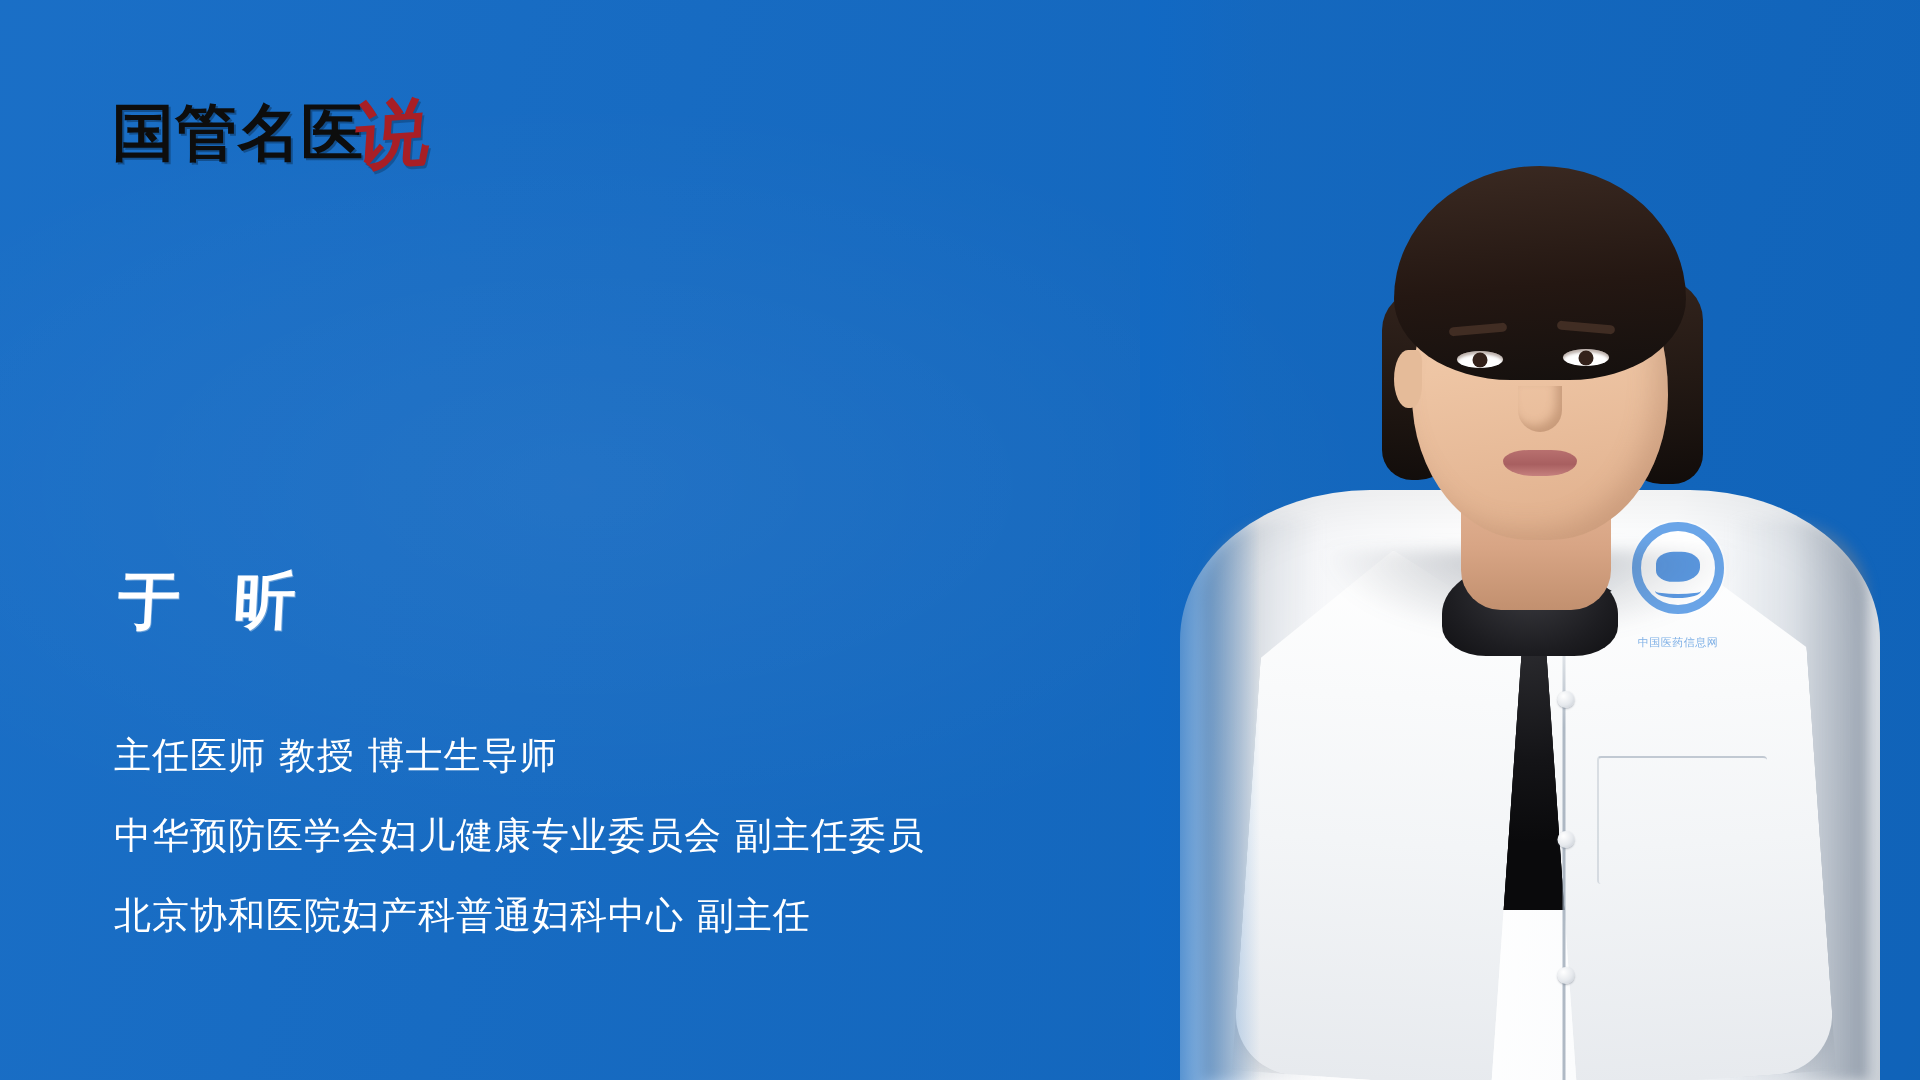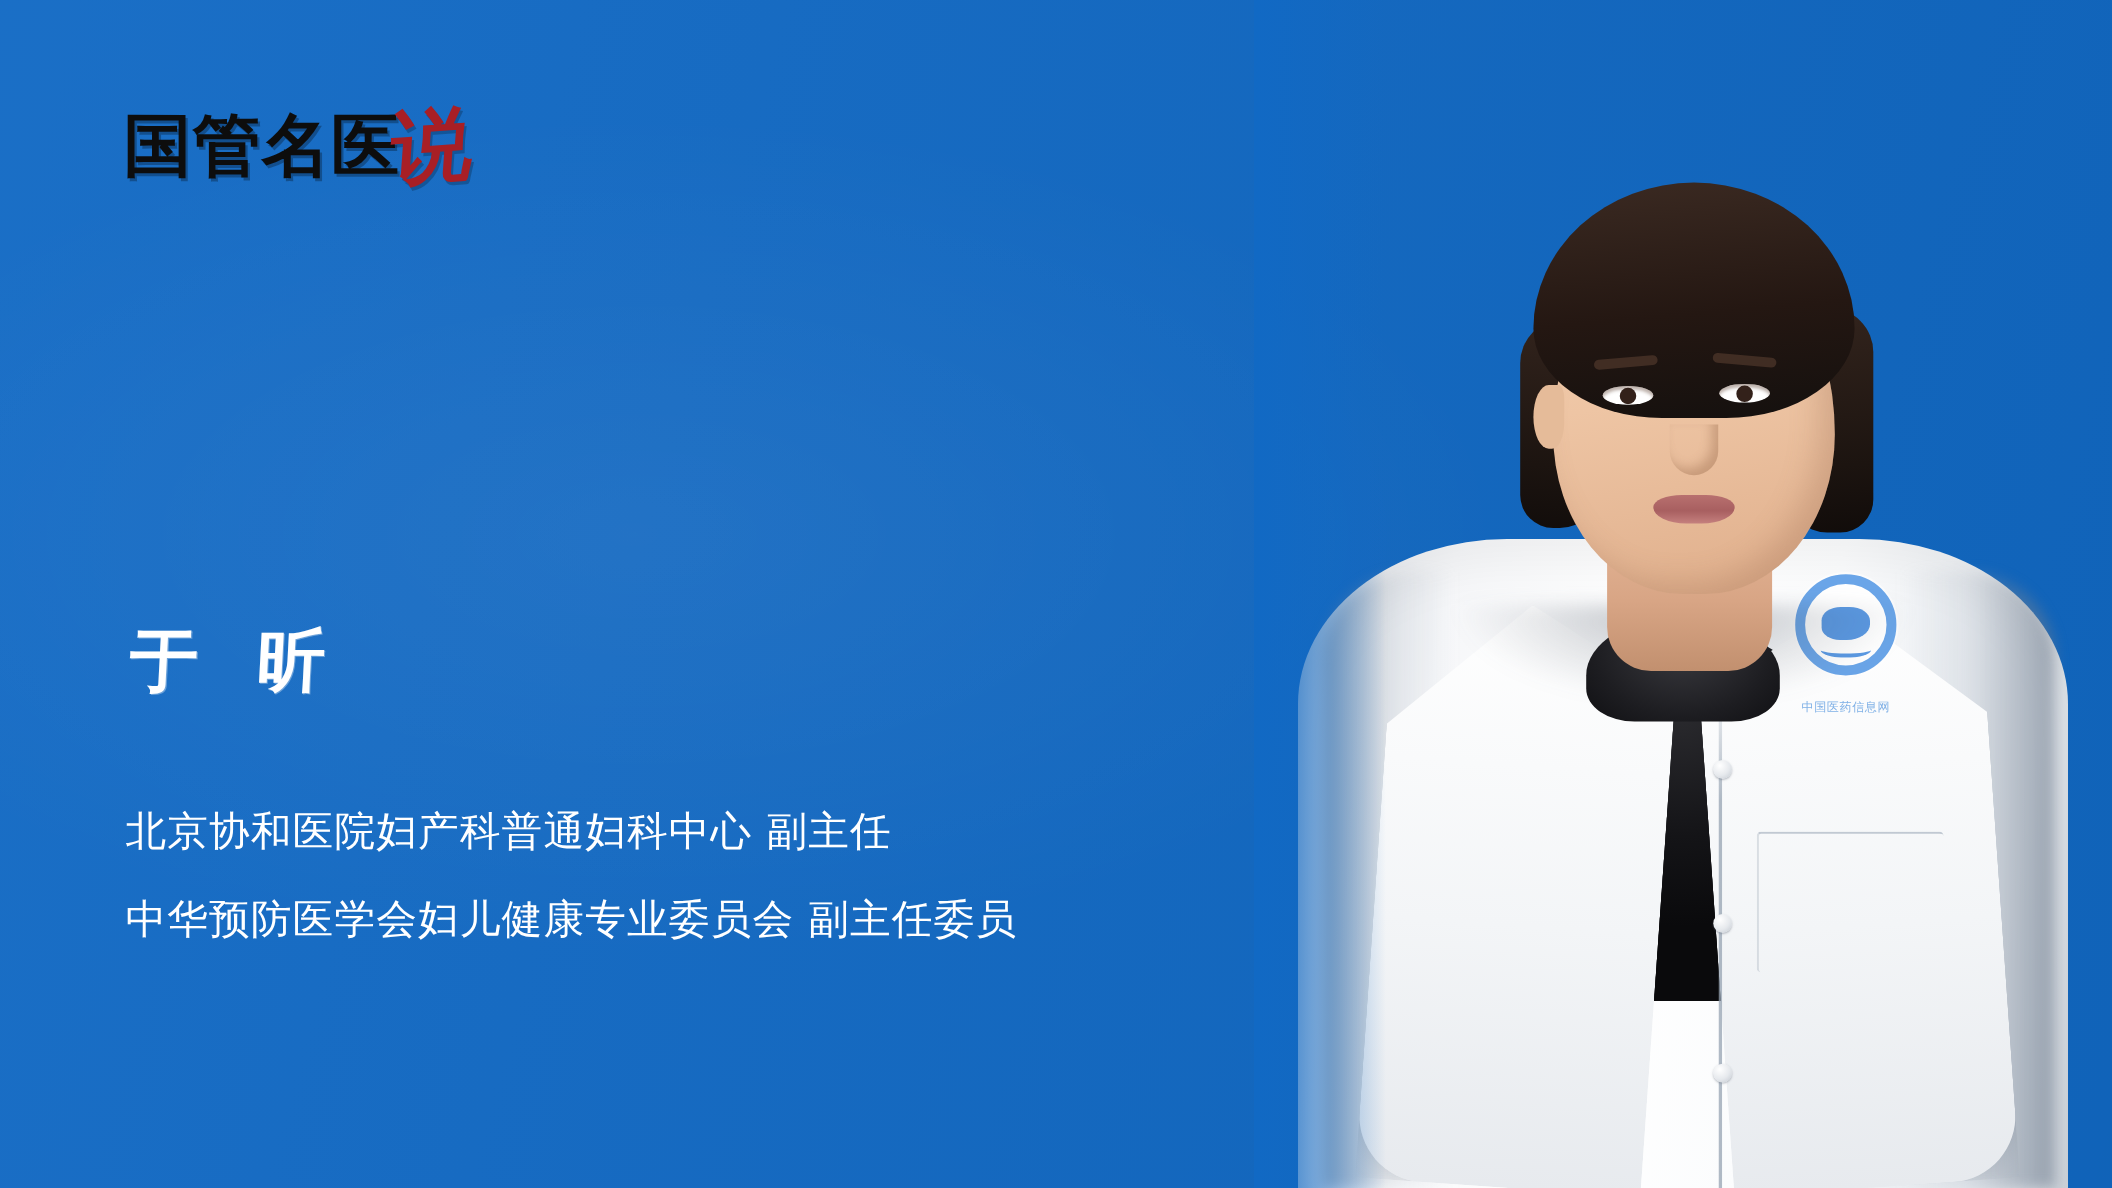--- a/index.html
+++ b/index.html
@@ -479,17 +479,18 @@
     <span class="logo-main">国管名医</span>
     <span class="logo-accent">说</span>
   </div>
 
   <div class="headline">
   </div>
 
   <div class="doctor-name">于 昕</div>
 
   <div class="credentials">
+    <div class="credential-line">主任医师  教授  博士生导师</div>
+    <div class="credential-line">中华预防医学会妇儿健康专业委员会  副主任委员</div>
     <div class="credential-line">北京协和医院妇产科普通妇科中心  副主任</div>
-    <div class="credential-line">中华预防医学会妇儿健康专业委员会  副主任委员</div>
   </div>
 
 </div>
 
 </body></html>

